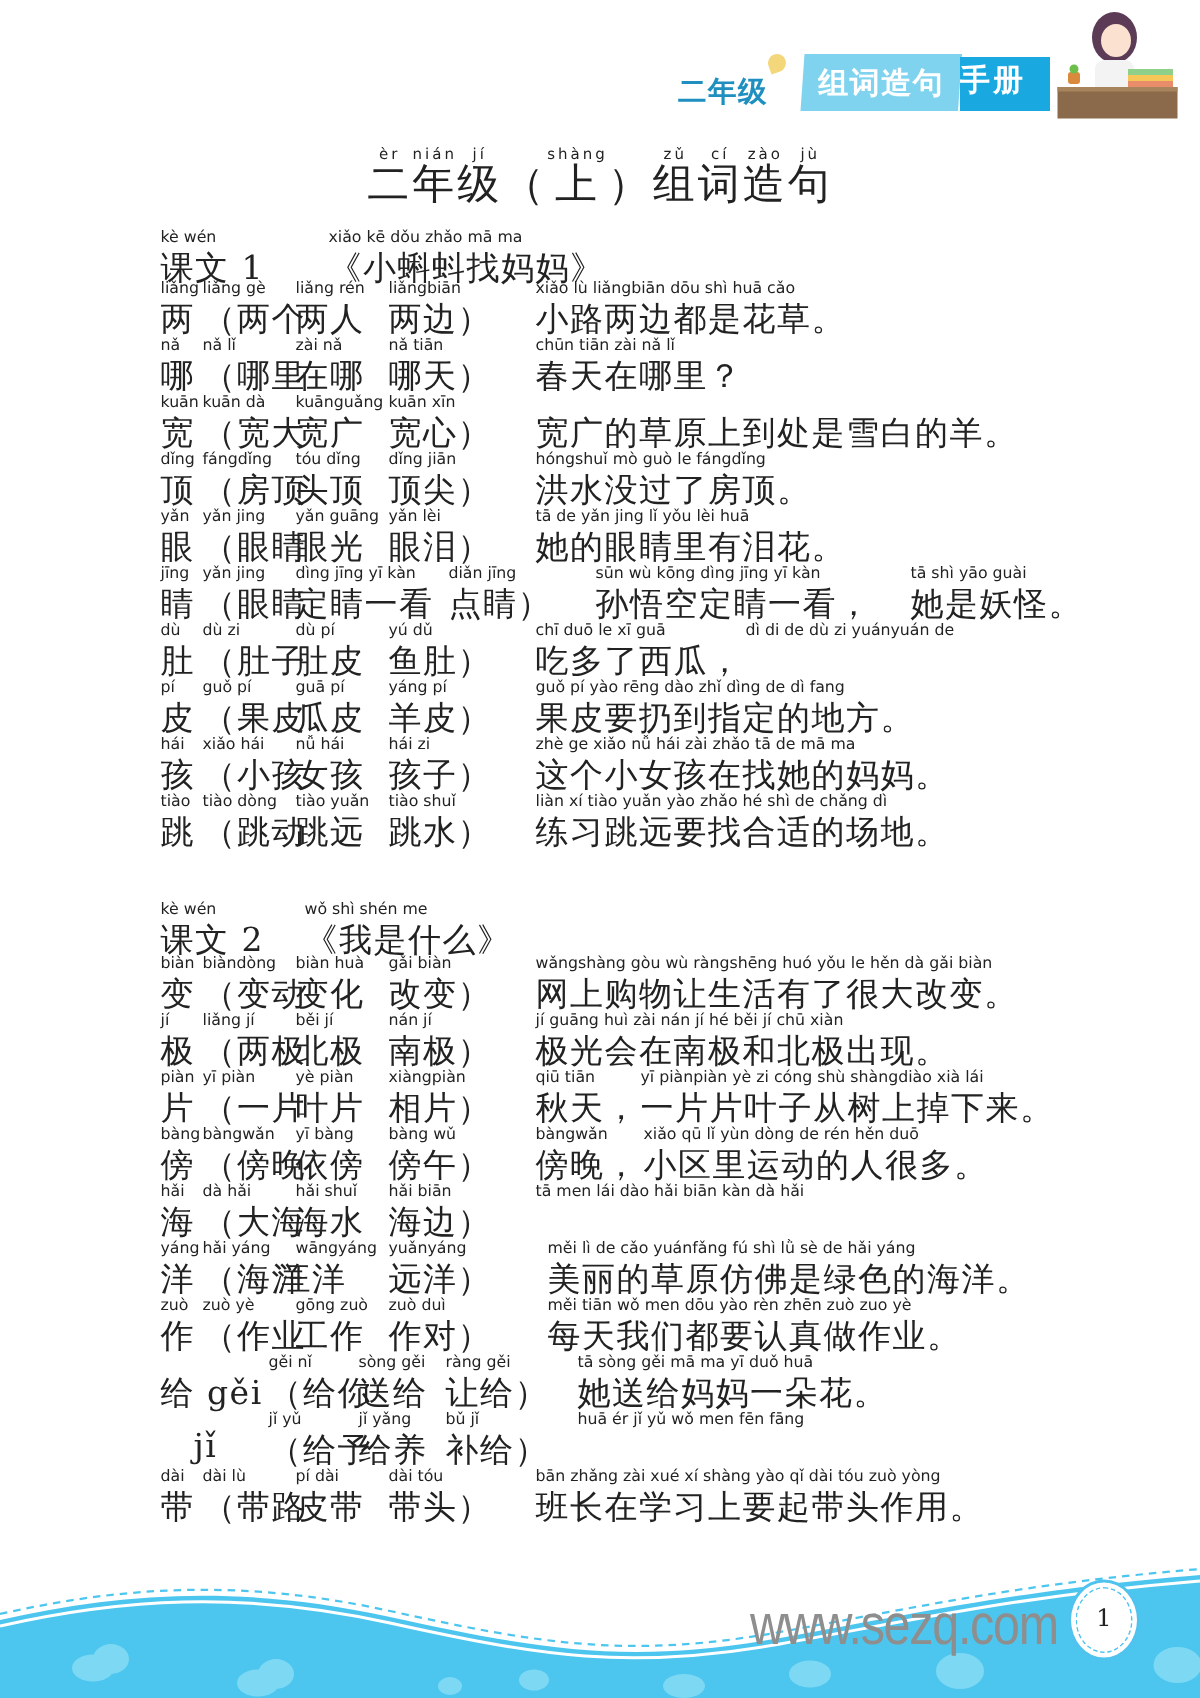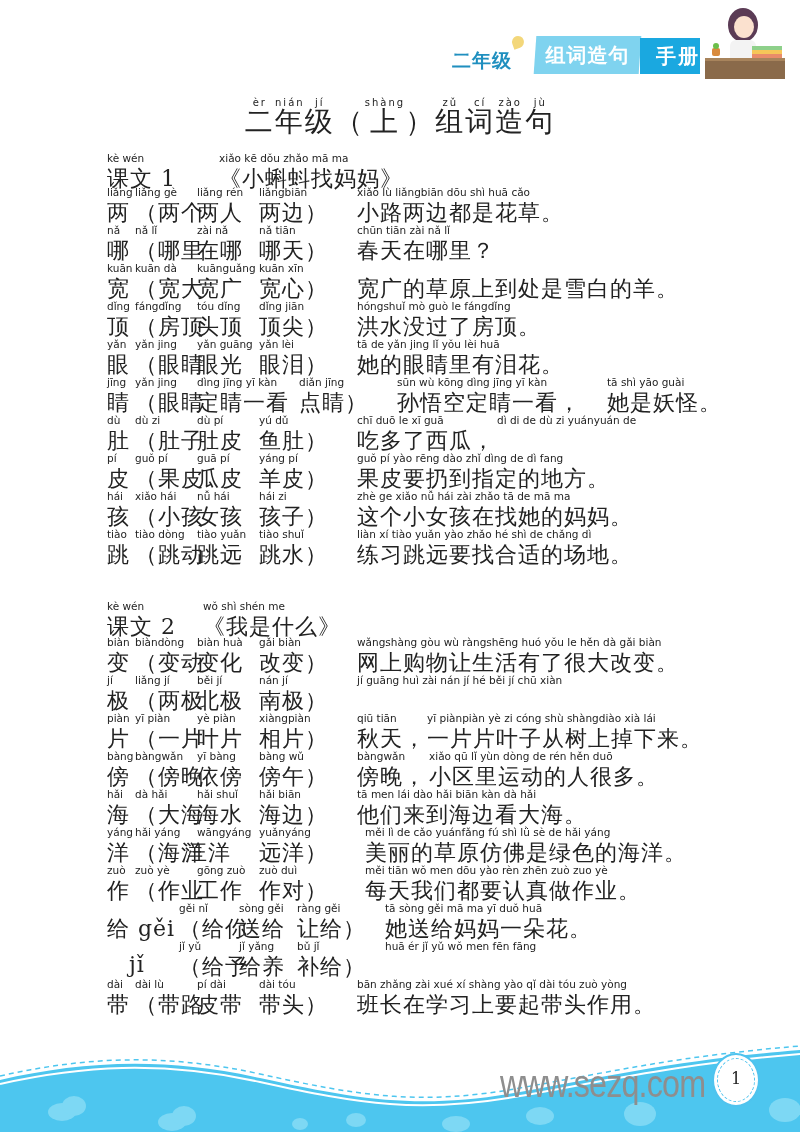--- a/index.html
+++ b/index.html
@@ -8,22 +8,22 @@
   .header { position:absolute; top:0; left:0; width:800px; height:90px; }
   .grade { position:absolute; left:452px; top:48px; font-family:"DejaVu Sans", sans-serif; font-weight:bold;
            font-size:19px; color:#1f8fbf; letter-spacing:1px; }
   .butterfly { position:absolute; left:512px; top:36px; width:12px; height:12px; border-radius:50% 50% 50% 0;
                background:#f3d77a; transform:rotate(-20deg); }
   .banner-left { position:absolute; left:535px; top:36px; width:105px; height:38px; background:#7fd3ef;
                  transform:skewX(-4deg); }
   .banner-left span { display:block; transform:skewX(4deg); color:#fff; font-family:"DejaVu Sans", sans-serif;
                       font-weight:bold; font-size:20px; line-height:38px; text-align:center; letter-spacing:1px; }
   .banner-right { position:absolute; left:640px; top:38px; width:60px; height:36px; background:#1aa8e0; }
-  .banner-right span { color:#fff; font-family:Liberation Sans, sans-serif; font-weight:bold; font-size:20px;
-                       line-height:36px; display:block; text-align:right; letter-spacing:2px; }
+  .banner-right span { color:#fff; font-family:Liberation Mono, monospace; font-weight:bold; font-size:20px;
+                       line-height:36px; display:block; text-align:left; letter-spacing:2px; }
   .desk { position:absolute; left:705px; top:58px; width:80px; height:18px; background:#8a6a4a; border-top:3px solid #a8845c; }
   .books { position:absolute; left:752px; top:46px; width:30px; height:12px; background:linear-gradient(#8ed08a 0 33%, #f6c659 33% 66%, #e98c6a 66%); }
   .girl-head { position:absolute; left:728px; top:8px; width:30px; height:34px; border-radius:50%; background:#5b3b55; }
   .girl-face { position:absolute; left:734px; top:16px; width:20px; height:22px; border-radius:50%; background:#fbe1cf; }
   .girl-body { position:absolute; left:730px; top:40px; width:26px; height:18px; background:#f3f3f3; border-radius:6px 6px 0 0; }
   .plant { position:absolute; left:712px; top:48px; width:8px; height:8px; background:#d98a3c; border-radius:2px; }
   .plant:before { content:""; position:absolute; left:1px; top:-5px; width:6px; height:6px; background:#6cbf4a; border-radius:50%; }
 
   .title { position:absolute; top:98px; left:0; width:800px; text-align:center; }
   .ruby-line { white-space:nowrap; }
@@ -217,20 +217,21 @@
     <div class="line" style="top: 674px; height: 40px; width: 680px;">
       <span class="py" style="left: 0px;">jí</span>
       <span class="hz" style="left: 0px;">极</span>
       <span class="py" style="left: 28px;">liǎng jí</span>
       <span class="hz" style="left: 28px;">（两极</span>
       <span class="py" style="left: 90px;">běi jí</span>
       <span class="hz" style="left: 90px;">北极</span>
       <span class="py" style="left: 152px;">nán jí</span>
       <span class="hz" style="left: 152px;">南极）</span>
       <span class="py" style="left: 250px;">jí guāng huì zài nán jí hé běi jí chū xiàn</span>
+      <span class="hz" style="left: 250px;">极光会在南极和北极出现。</span>
     </div>
     <div class="line" style="top: 712px; height: 40px; width: 680px;">
       <span class="py" style="left: 0px;">piàn</span>
       <span class="hz" style="left: 0px;">片</span>
       <span class="py" style="left: 28px;">yī piàn</span>
       <span class="hz" style="left: 28px;">（一片</span>
       <span class="py" style="left: 90px;">yè piàn</span>
       <span class="hz" style="left: 90px;">叶片</span>
       <span class="py" style="left: 152px;">xiàngpiàn</span>
       <span class="hz" style="left: 152px;">相片）</span>
@@ -256,21 +257,20 @@
     <div class="line" style="top: 788px; height: 40px; width: 680px;">
       <span class="py" style="left: 0px;">hǎi</span>
       <span class="hz" style="left: 0px;">海</span>
       <span class="py" style="left: 28px;">dà hǎi</span>
       <span class="hz" style="left: 28px;">（大海</span>
       <span class="py" style="left: 90px;">hǎi shuǐ</span>
       <span class="hz" style="left: 90px;">海水</span>
       <span class="py" style="left: 152px;">hǎi biān</span>
       <span class="hz" style="left: 152px;">海边）</span>
       <span class="py" style="left: 250px;">tā men lái dào hǎi biān kàn dà hǎi</span>
-      <span class="hz" style="left: 250px;">他们来到海边看大海。</span>
     </div>
     <div class="line" style="top: 826px; height: 40px; width: 680px;">
       <span class="py" style="left: 0px;">yáng</span>
       <span class="hz" style="left: 0px;">洋</span>
       <span class="py" style="left: 28px;">hǎi yáng</span>
       <span class="hz" style="left: 28px;">（海洋</span>
       <span class="py" style="left: 90px;">wāngyáng</span>
       <span class="hz" style="left: 78px;">汪洋</span>
       <span class="py" style="left: 152px;">yuǎnyáng</span>
       <span class="hz" style="left: 152px;">远洋）</span>

